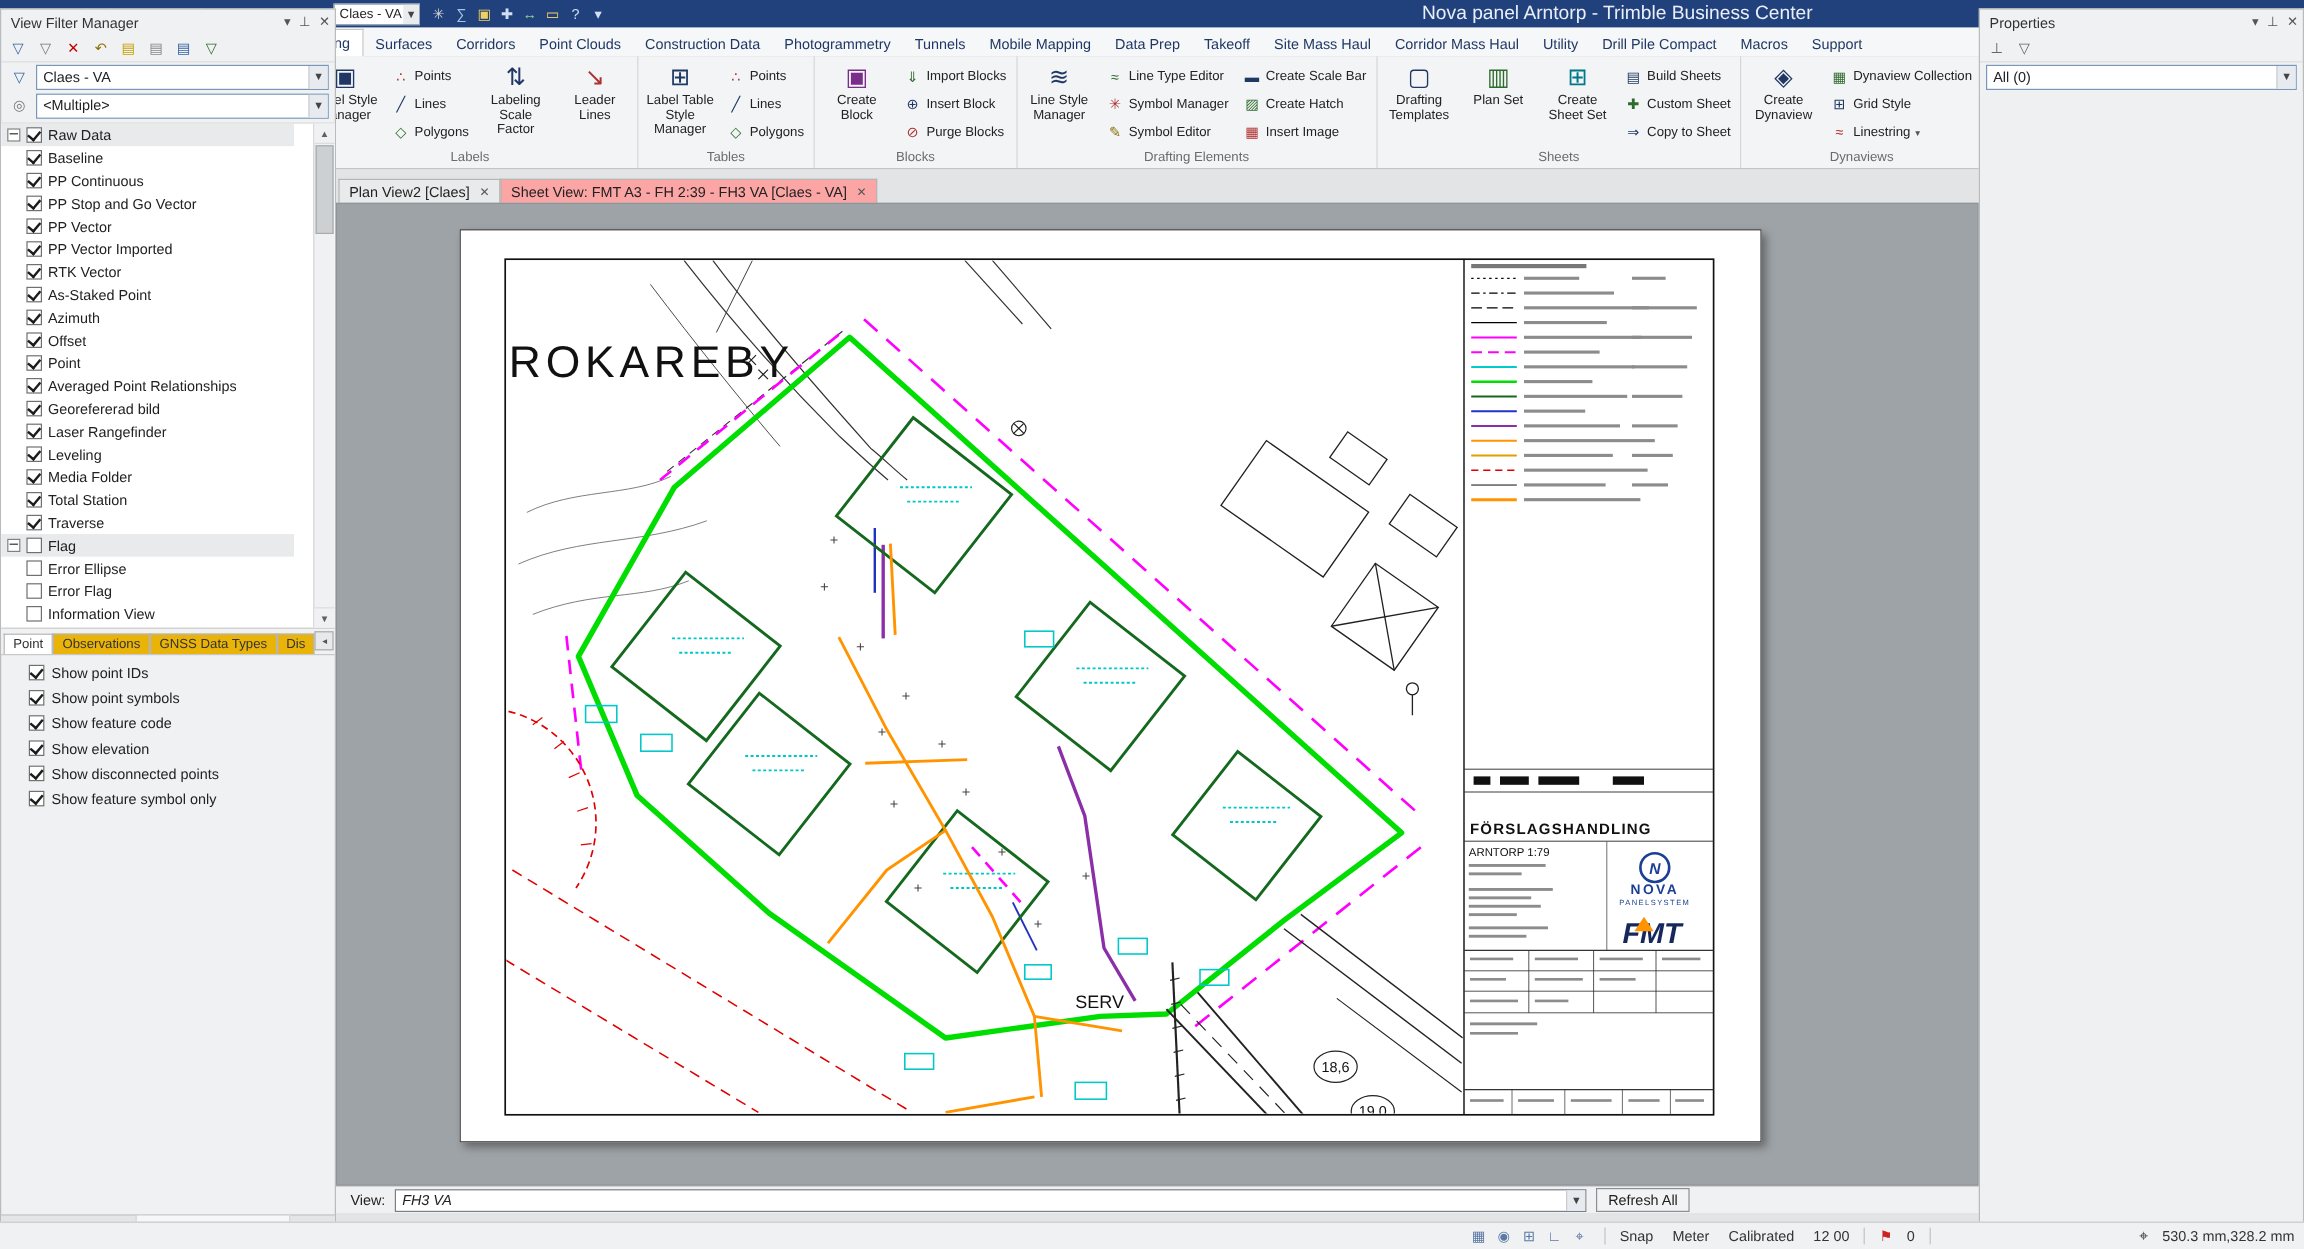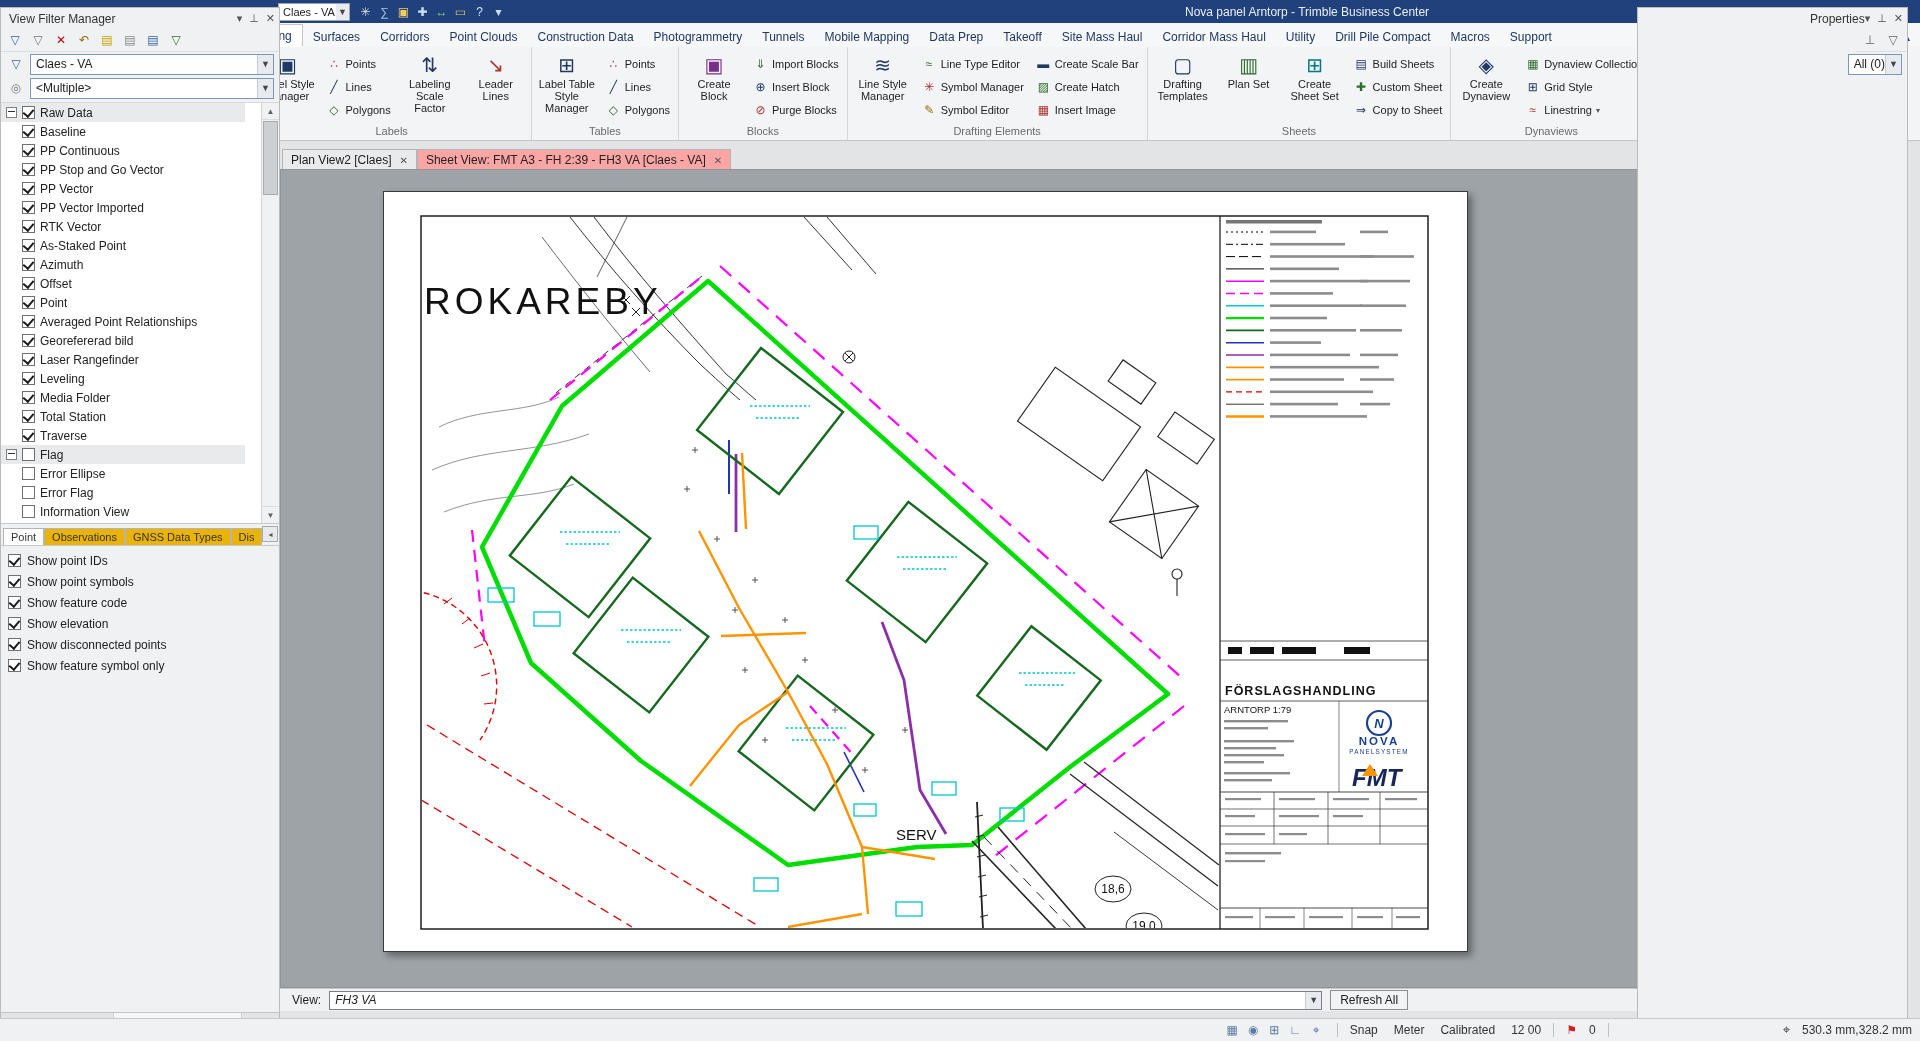--- a/index.html
+++ b/index.html
@@ -7,21 +7,21 @@
        font-family:"Liberation Sans",sans-serif;font-size:12px;color:#222;
        background:#e2e4e6;-webkit-font-smoothing:antialiased;}
   
   #titlebar{position:absolute;left:0;top:0;right:0;height:23px;background:#20417b;
     display:flex;align-items:center;padding-left:6px;}
   .tb-icon{width:19px;height:19px;display:flex;align-items:center;justify-content:center;
     font-size:12px;cursor:default;}
   #qat-dropdown{width:66px;height:16px;background:#fff;border:1px solid #9aa6b8;margin:0 6px;
     display:flex;align-items:center;font-size:11px;color:#222;padding-left:4px;}
   #qat-dropdown .chev{margin-left:auto;width:13px;text-align:center;color:#444;font-size:9px;background:#e9ecef;height:100%;display:flex;align-items:center;justify-content:center;}
-  #titlebar .apptitle{position:absolute;left:1185px;color:#e9eef8;font-size:12px;white-space:nowrap;}
+  #titlebar .apptitle{position:absolute;left:1185px;color:#e9eef8;font-size:16px;white-space:nowrap;}
   
   #menubar{position:absolute;left:0;top:23px;right:0;height:24px;background:#f6f7f8;
     border-bottom:1px solid #cfd1d3;display:flex;align-items:flex-end;padding-left:4px;}
   .menu-tab{padding:4px 10px 3px;color:#1f3864;font-size:12px;white-space:nowrap;cursor:default;}
   .menu-tab.active{background:#fff;border:1px solid #c6c6c6;border-bottom:1px solid #fff;}
   #menubar-right{margin-left:auto;display:flex;align-items:center;gap:10px;padding:0 10px 3px 0;}
   #menubar-right .mico{color:#1f3864;font-size:12px;}
   
   #ribbon{position:absolute;left:0;top:47px;right:0;height:93px;background:#f3f4f5;
     border-bottom:1px solid #c3c5c7;display:flex;align-items:stretch;}
@@ -69,21 +69,21 @@
   .vs-btn{height:16px;display:flex;align-items:center;justify-content:center;font-size:8px;color:#606060;background:#f0f1f2;border-bottom:1px solid #dcdcdc;}
   .vs-btn.bot{position:absolute;bottom:0;left:0;right:0;border-top:1px solid #dcdcdc;border-bottom:none;}
   .vs-thumb{position:absolute;left:1px;right:1px;top:18px;height:72px;background:#cdd0d3;border:1px solid #a8abae;}
   #mini-tabs{height:21px;display:flex;align-items:flex-end;background:#f0f1f2;border-bottom:1px solid #c9c9c9;padding-left:2px;}
   .mini-tab{font-size:11px;padding:2px 7px;border:1px solid #b5b5b5;border-bottom:none;background:#eab308;color:#333;white-space:nowrap;}
   .mini-tab.active{background:#fff;}
   #mini-tab-arrows{margin-left:auto;display:flex;gap:2px;padding:0 3px 3px 0;}
   .mt-arrow{width:14px;height:14px;border:1px solid #aaa;background:#e8e9eb;font-size:8px;color:#555;
     display:flex;align-items:center;justify-content:center;}
   #options-list{padding:4px 0 0;}
-  .opt{display:flex;align-items:center;gap:6px;height:21px;padding-left:7px;font-size:12px;}
+  .opt{display:flex;align-items:center;gap:6px;height:21px;padding-left:23px;font-size:12px;}
   #lp-filler{flex:1;}
   #bottom-tabs{height:23px;display:flex;align-items:stretch;background:#e3e5e7;border-top:1px solid #c2c4c6;padding-left:2px;}
   .bottom-tab{display:flex;align-items:center;gap:5px;font-size:11px;padding:0 8px;color:#333;border-right:1px solid #cfd1d3;}
   .bottom-tab.active{background:#f6f7f8;}
   .bt-icon{font-size:11px;}
   
   #center-panel{position:absolute;left:280px;right:271px;top:148px;bottom:22px;display:flex;flex-direction:column;justify-content:flex-end;}
   #doc-tabs{height:21px;display:flex;align-items:flex-end;background:#e2e4e6;padding-left:2px;}
   .dtab{display:flex;align-items:center;gap:8px;padding:3px 8px 2px;border:1px solid #b5b5b5;border-bottom:none;
     font-size:12px;background:#e9eaeb;color:#222;white-space:nowrap;}
@@ -95,21 +95,21 @@
   #sheet svg{position:absolute;left:0;top:0;width:100%;height:100%;font-family:"Liberation Sans",sans-serif;}
   #view-bar{height:22px;display:flex;align-items:center;gap:8px;background:#f0f1f2;border-top:1px solid #c6c8ca;padding-left:12px;}
   #view-combo{width:986px;height:17px;background:#fff;border:1px solid #7a7f87;display:flex;align-items:center;
     font-size:12px;padding-left:5px;font-style:italic;}
   #view-combo .chev{margin-left:auto;width:15px;height:100%;background:#e7eaee;color:#444;font-size:9px;
     display:flex;align-items:center;justify-content:center;border-left:1px solid #c8ccd2;}
   #refresh-btn{height:18px;padding:0 9px;border:1px solid #8a8f96;background:#f2f3f4;font-size:12px;
     display:flex;align-items:center;}
   #cv-gap{height:8px;background:#e2e4e6;}
   
-  #right-panel{right:12px;width:269px;align-items:flex-end;}
+  #right-panel{right:0;width:269px;}
   #props-body{flex:1;background:#eef0f1;}
   
   #statusbar{position:absolute;left:0;bottom:0;right:0;height:22px;background:#f0f1f2;border-top:1px solid #c6c8ca;
     display:flex;align-items:center;justify-content:flex-end;gap:12px;padding-right:8px;font-size:12px;color:#333;}
   .sb-icon{width:17px;height:17px;display:flex;align-items:center;justify-content:center;font-size:12px;}
   .sb-sep{width:1px;height:14px;background:#c0c2c4;}
   .sb-toggle{white-space:nowrap;text-align:right;}
   #sb-flag{color:#cc2222;font-size:12px;}
   #sb-coord-icon{color:#444;font-size:13px;}
   #sb-coords{white-space:nowrap;}

